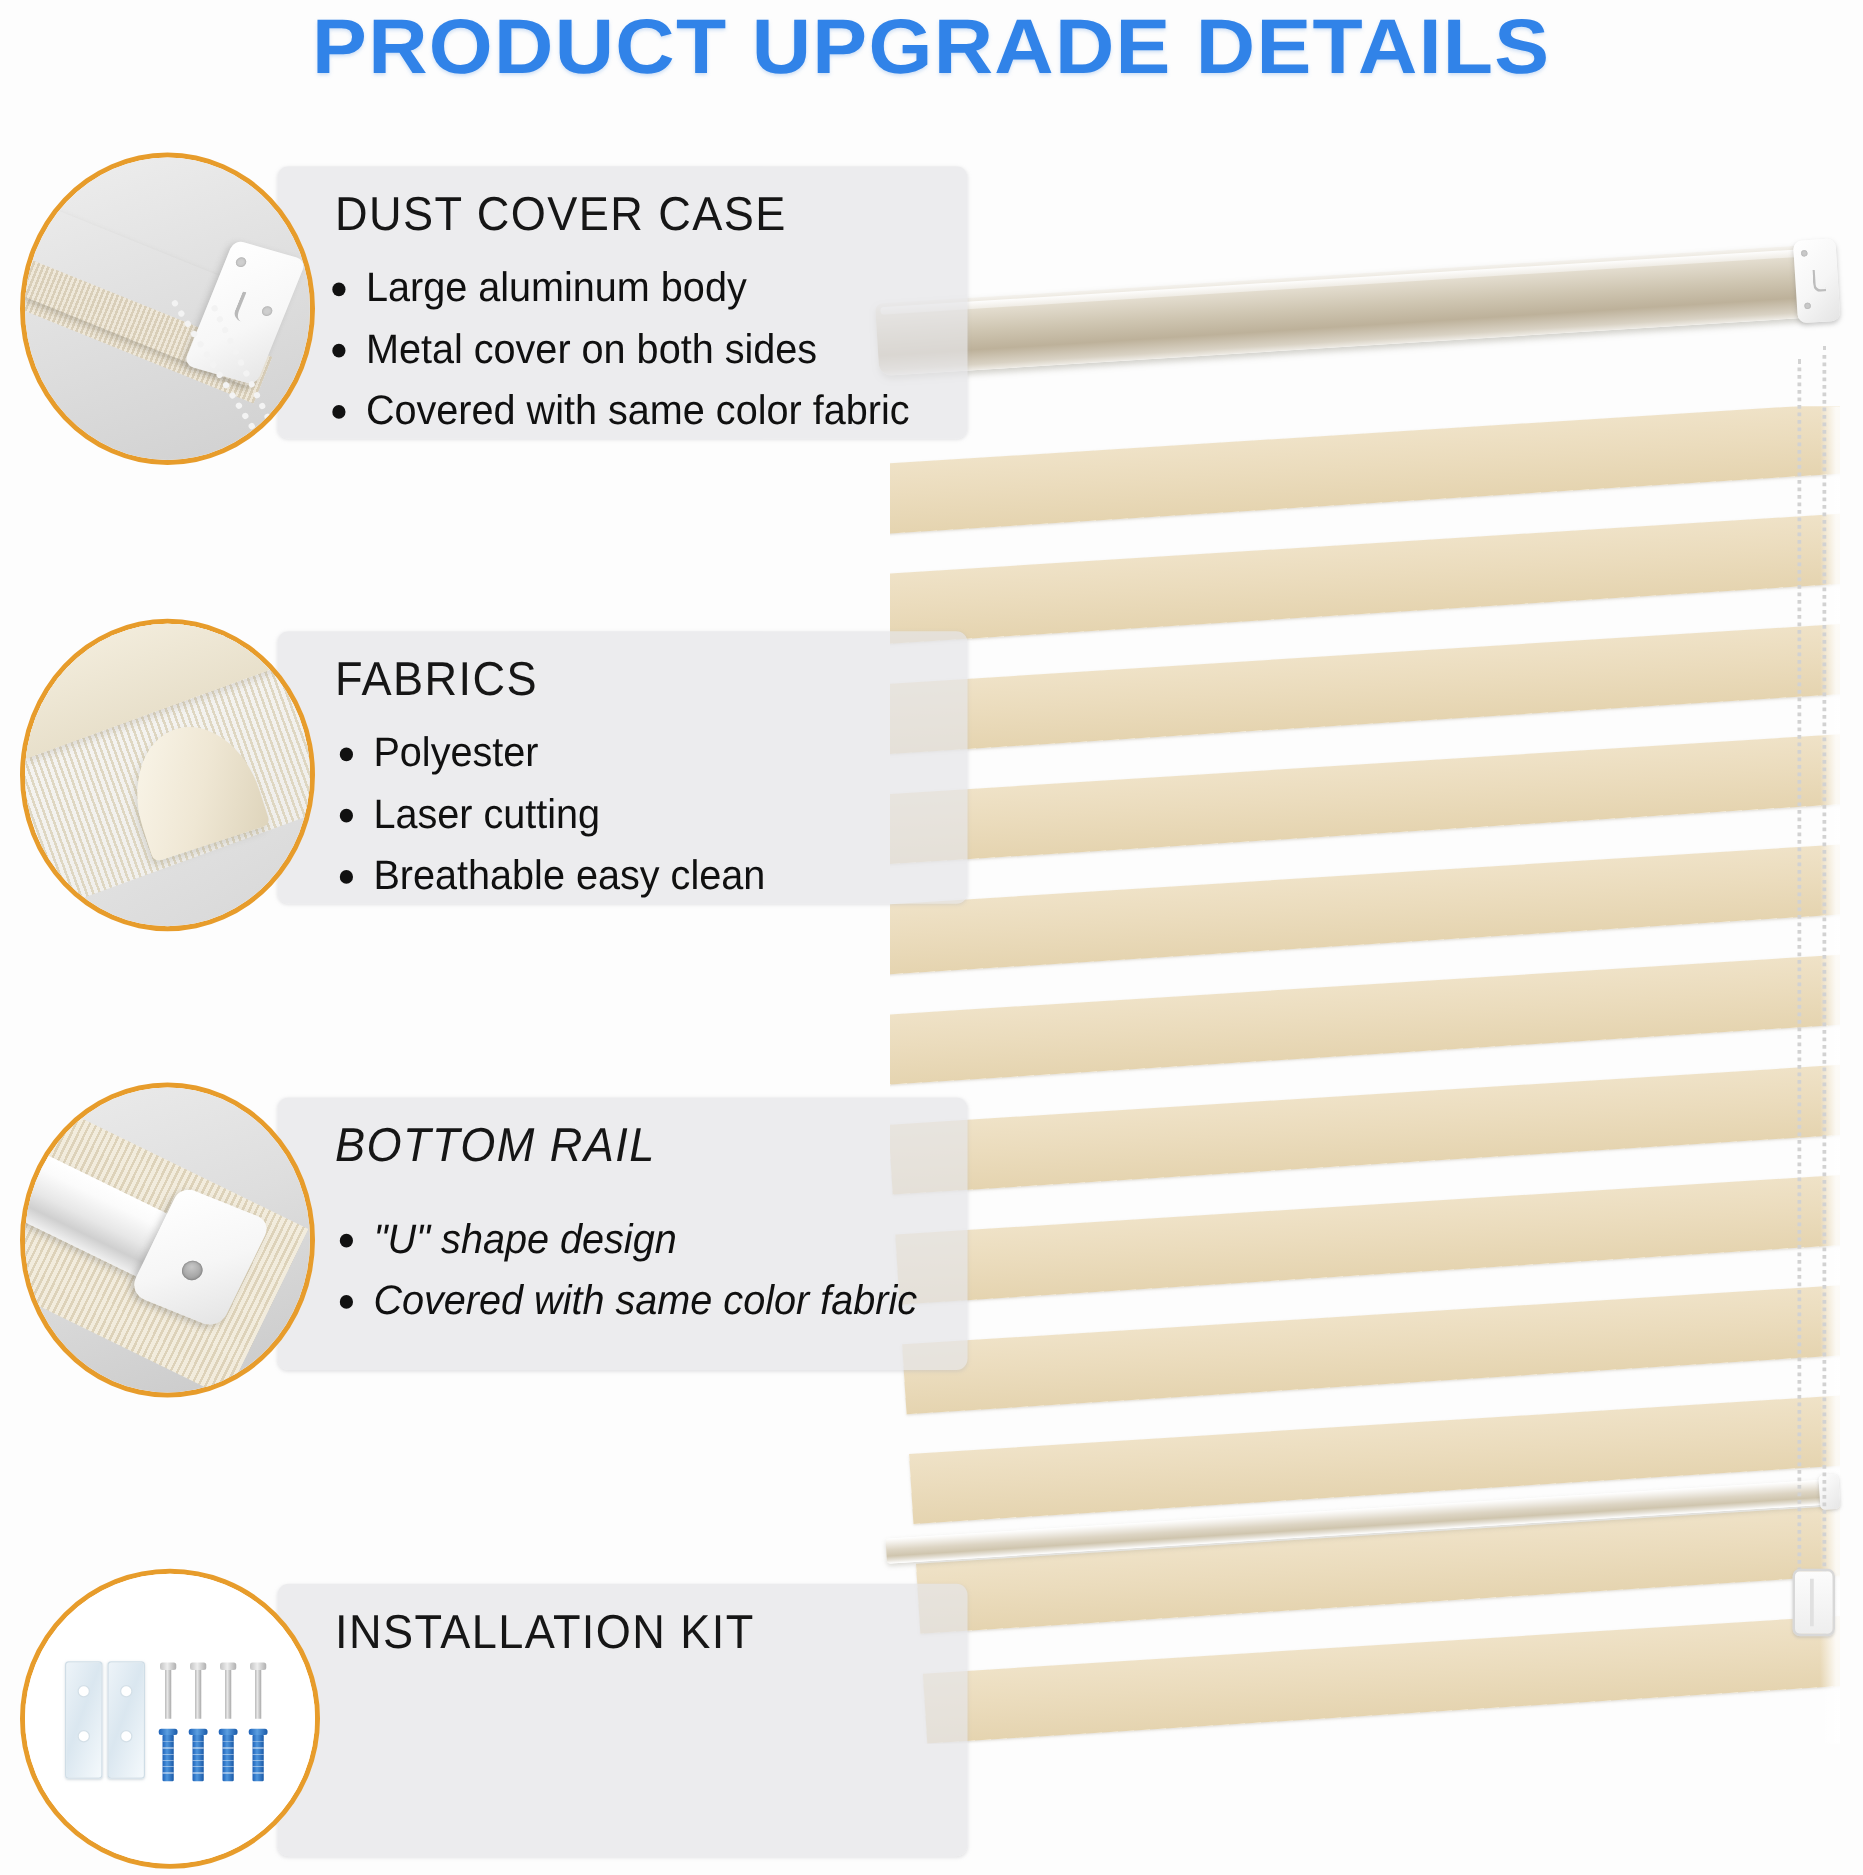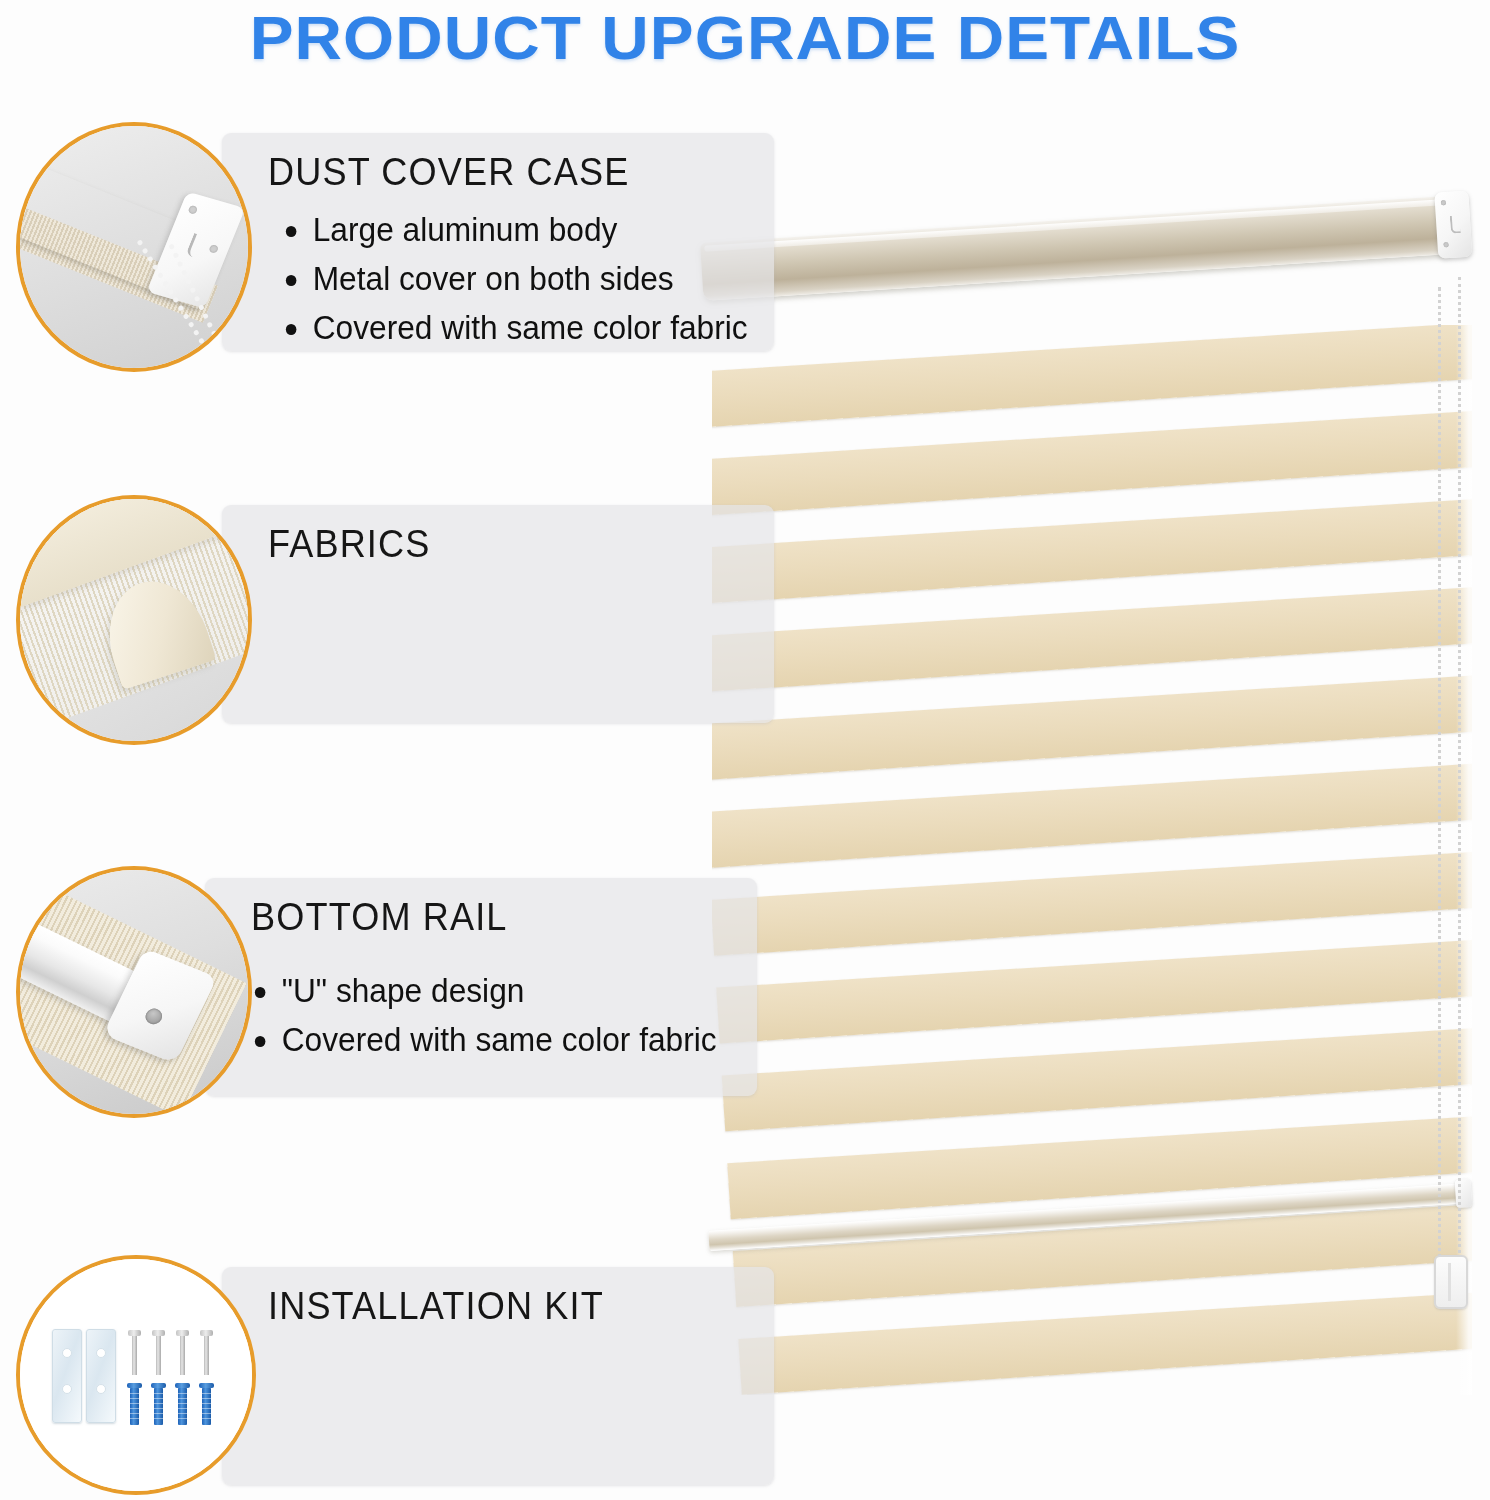--- a/index.html
+++ b/index.html
@@ -318,21 +318,21 @@
     <div class="chain">
       <div class="chain-line chain-c1"></div>
       <div class="chain-line chain-c2"></div>
       <div class="chain-joiner"></div>
     </div>
   </div>
 
   <div class="panel" style="left:222px;top:133px;width:552px;height:218px;">
     <div class="panel-inner">
       <div class="heading" style="left:46px;top:18px;">DUST COVER CASE</div>
-      <ul class="bullets" style="left:60px;top:72px;">
+      <ul class="bullets" style="left:40px;top:72px;">
         <li>Large aluminum body</li>
         <li>Metal cover on both sides</li>
         <li>Covered with same color fabric</li>
       </ul>
     </div>
   </div>
   <div class="oval" style="left:16px;top:122px;width:236px;height:250px;">
     <div class="ph ph-dust">
       <div class="case2"></div>
       <div class="case"></div>
@@ -342,31 +342,36 @@
         <div class="hk"></div>
       </div>
       <div class="bead b1"></div>
       <div class="bead b2"></div>
     </div>
   </div>
 
   <div class="panel" style="left:222px;top:505px;width:552px;height:218px;">
     <div class="panel-inner">
       <div class="heading" style="left:46px;top:18px;">FABRICS</div>
+      <ul class="bullets" style="left:46px;top:72px;">
+        <li>Polyester</li>
+        <li>Laser cutting</li>
+        <li>Breathable  easy clean</li>
+      </ul>
     </div>
   </div>
   <div class="oval" style="left:16px;top:495px;width:236px;height:250px;">
     <div class="ph ph-fab">
       <div class="mesh"></div>
       <div class="sheet"></div>
       <div class="fold"></div>
     </div>
   </div>
 
-  <div class="panel" style="left:205px;top:878px;width:552px;height:218px;">
+  <div class="panel" style="left:222px;top:878px;width:552px;height:218px;font-style:italic;">
     <div class="panel-inner">
       <div class="heading" style="left:46px;top:18px;">BOTTOM RAIL</div>
       <ul class="bullets" style="left:46px;top:88px;">
         <li>"U" shape design</li>
         <li>Covered with same color fabric</li>
       </ul>
     </div>
   </div>
   <div class="oval" style="left:16px;top:866px;width:236px;height:252px;">
     <div class="ph ph-rail">

